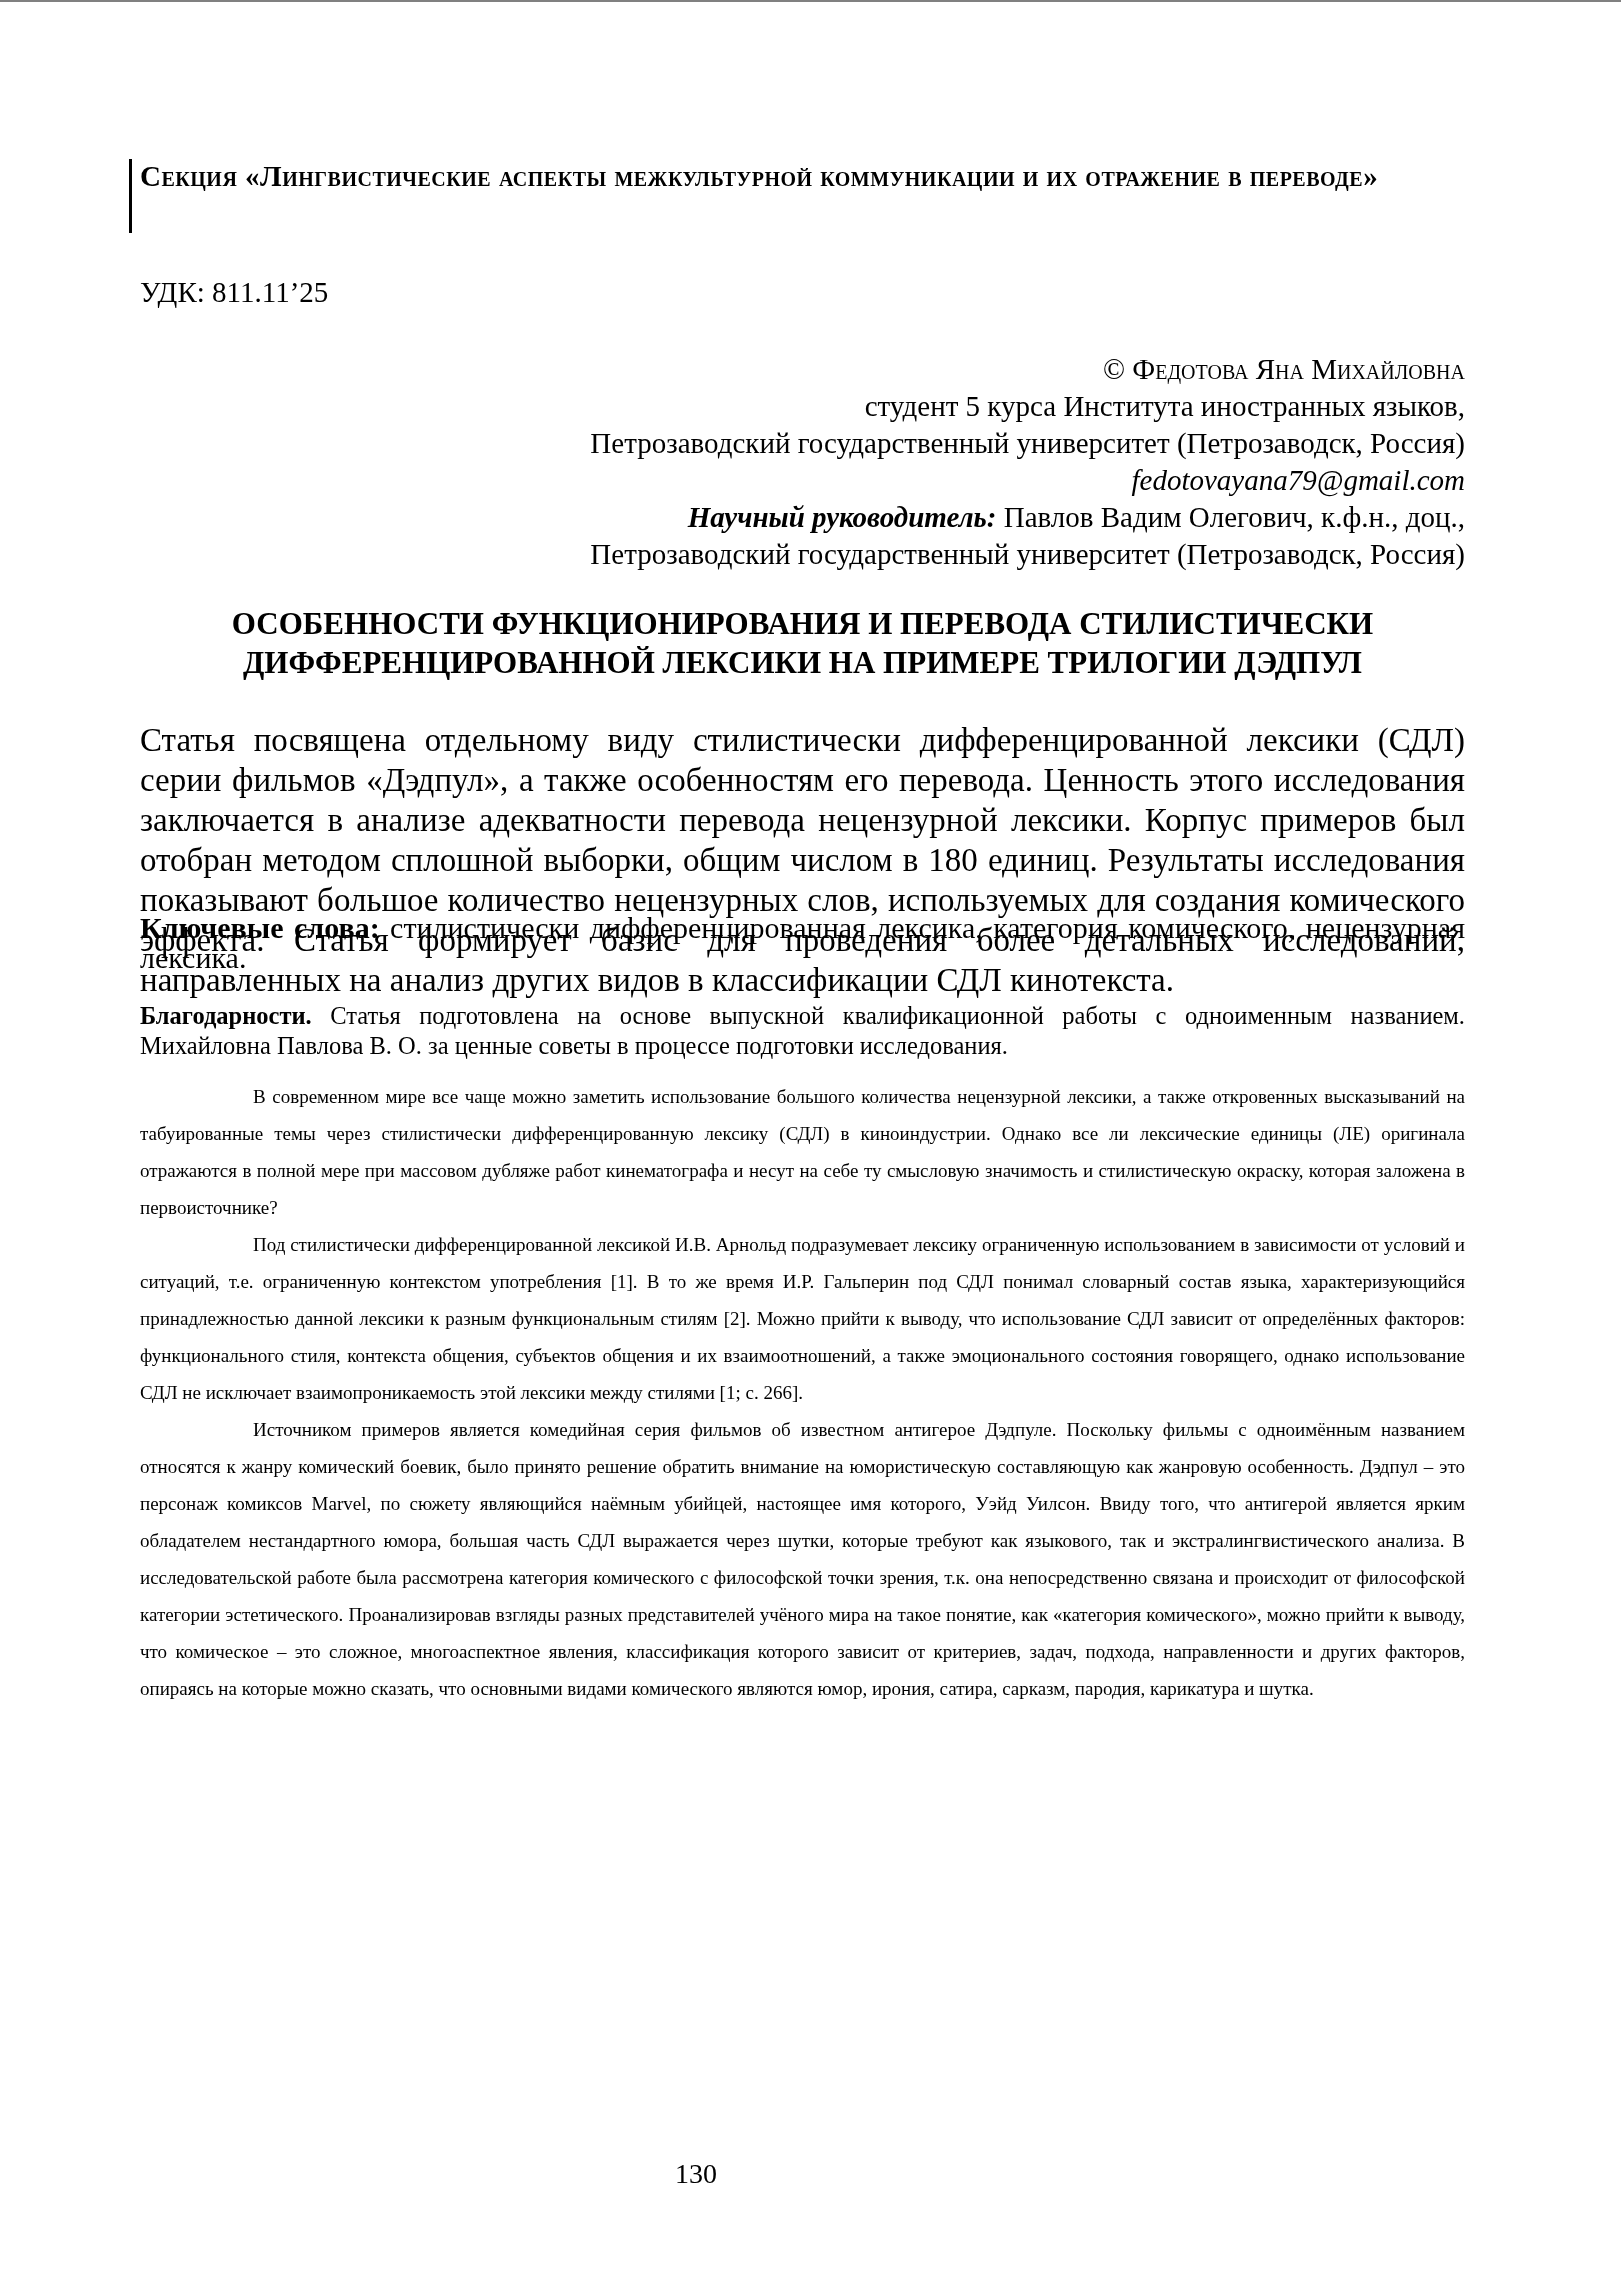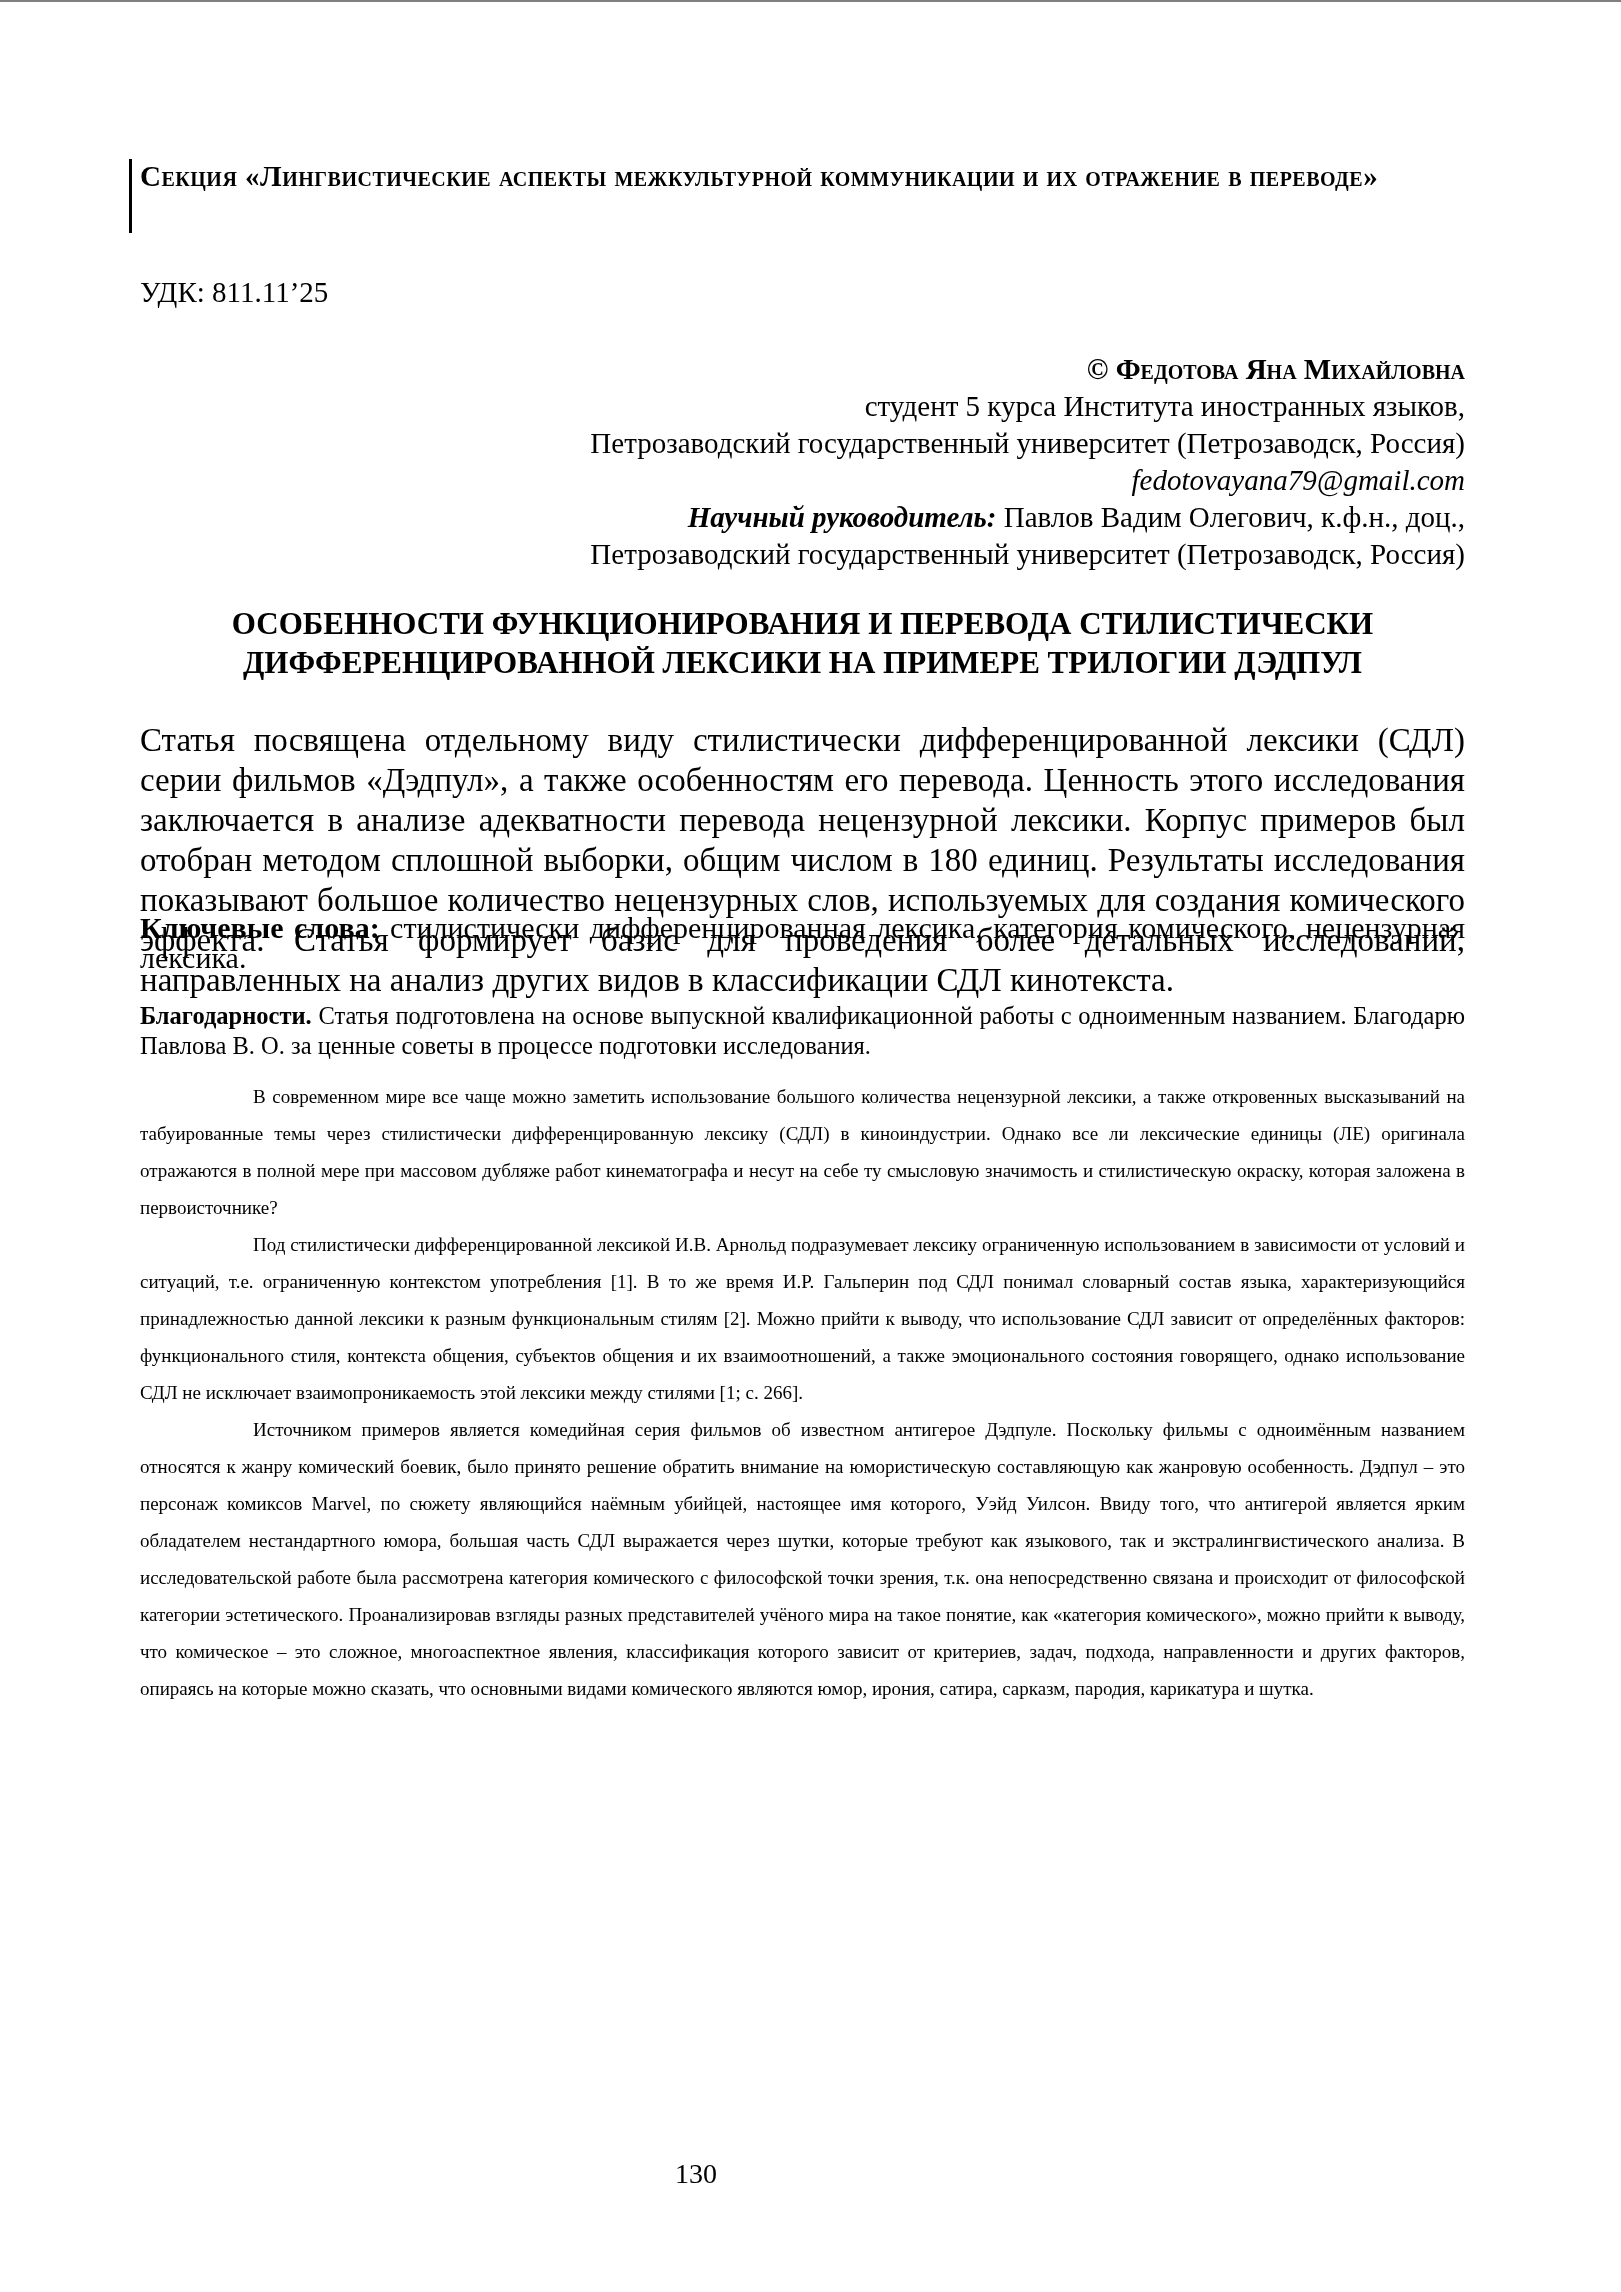--- a/index.html
+++ b/index.html
@@ -49,21 +49,21 @@
 
   .byline {
     left: 140px;
     top: 349px;
     width: 1325px;
     font-size: 29px;
     line-height: 37px;
     text-align: right;
   }
   .byline .author-name {
-    font-weight: bold;
+    font-weight: normal;
     font-variant-caps: small-caps;
   }
   .byline .email { font-style: italic; }
   .byline .advisor-label { font-weight: bold; font-style: italic; }
 
   .article-title {
     left: 140px;
     top: 602px;
     width: 1325px;
     font-size: 31px;
@@ -146,21 +146,21 @@
 
   <div class="abs article-title">ОСОБЕННОСТИ ФУНКЦИОНИРОВАНИЯ И ПЕРЕВОДА СТИЛИСТИЧЕСКИ ДИФФЕРЕНЦИРОВАННОЙ ЛЕКСИКИ НА ПРИМЕРЕ ТРИЛОГИИ ДЭДПУЛ</div>
 
   <div class="abs abstract">Статья посвящена отдельному виду стилистически дифференцированной лексики (СДЛ) серии фильмов «Дэдпул», а также особенностям его перевода. Ценность этого исследования заключается в анализе адекватности перевода нецензурной лексики. Корпус примеров был отобран методом сплошной выборки, общим числом в 180 единиц. Результаты исследования показывают большое количество нецензурных слов, используемых для создания комического эффекта. Статья формирует базис для проведения более детальных исследований, направленных на анализ других видов в классификации СДЛ кинотекста.</div>
 
   <div class="abs keywords">
     <span class="label">Ключевые слова:</span><span> стилистически дифференцированная лексика, категория комического, нецензурная лексика.</span>
   </div>
 
   <div class="abs acknowledgments">
-    <span class="label">Благодарности.</span><span> Статья подготовлена на основе выпускной квалификационной работы с одноименным названием. Благодарю Павлова В. О. за ценные советы в процессе подготовки исследования.</span>
+    <span class="label">Благодарности.</span><span> Статья подготовлена на основе выпускной квалификационной работы с одноименным названием. Михайловна Павлова В. О. за ценные советы в процессе подготовки исследования.</span>
   </div>
 
   <div class="abs body-text">
     <p>В современном мире все чаще можно заметить использование большого количества нецензурной лексики, а также откровенных высказываний на табуированные темы через стилистически дифференцированную лексику (СДЛ) в киноиндустрии. Однако все ли лексические единицы (ЛЕ) оригинала отражаются в полной мере при массовом дубляже работ кинематографа и несут на себе ту смысловую значимость и стилистическую окраску, которая заложена в первоисточнике?</p>
     <p>Под стилистически дифференцированной лексикой И.В. Арнольд подразумевает лексику ограниченную использованием в зависимости от условий и ситуаций, т.е. ограниченную контекстом употребления [1]. В то же время И.Р. Гальперин под СДЛ понимал словарный состав языка, характеризующийся принадлежностью данной лексики к разным функциональным стилям [2]. Можно прийти к выводу, что использование СДЛ зависит от определённых факторов: функционального стиля, контекста общения, субъектов общения и их взаимоотношений, а также эмоционального состояния говорящего, однако использование СДЛ не исключает взаимопроникаемость этой лексики между стилями [1; с. 266].</p>
     <p>Источником примеров является комедийная серия фильмов об известном антигерое Дэдпуле. Поскольку фильмы с одноимённым названием относятся к жанру комический боевик, было принято решение обратить внимание на юмористическую составляющую как жанровую особенность. Дэдпул – это персонаж комиксов Marvel, по сюжету являющийся наёмным убийцей, настоящее имя которого, Уэйд Уилсон. Ввиду того, что антигерой является ярким обладателем нестандартного юмора, большая часть СДЛ выражается через шутки, которые требуют как языкового, так и экстралингвистического анализа. В исследовательской работе была рассмотрена категория комического с философской точки зрения, т.к. она непосредственно связана и происходит от философской категории эстетического. Проанализировав взгляды разных представителей учёного мира на такое понятие, как «категория комического», можно прийти к выводу, что комическое – это сложное, многоаспектное явления, классификация которого зависит от критериев, задач, подхода, направленности и других факторов, опираясь на которые можно сказать, что основными видами комического являются юмор, ирония, сатира, сарказм, пародия, карикатура и шутка.</p>
   </div>
 
   <div class="abs page-number">130</div>
 

